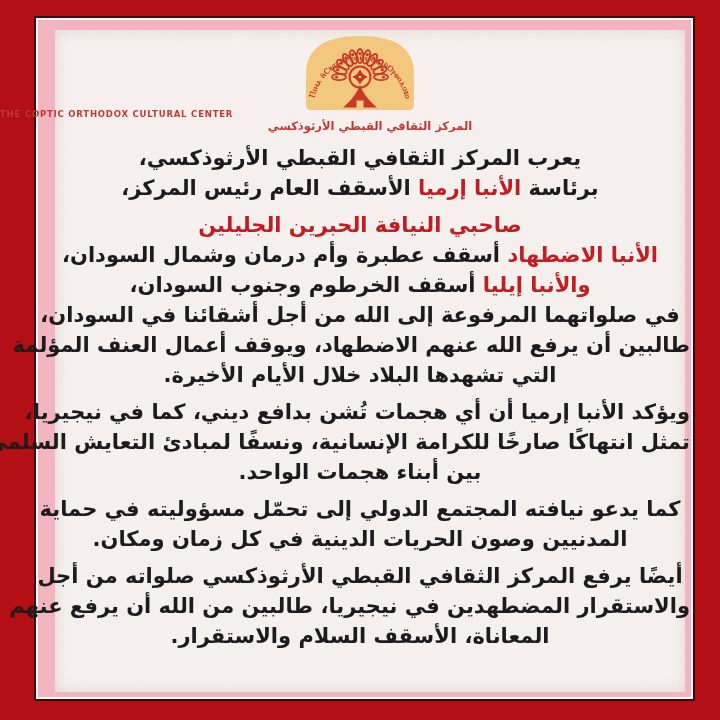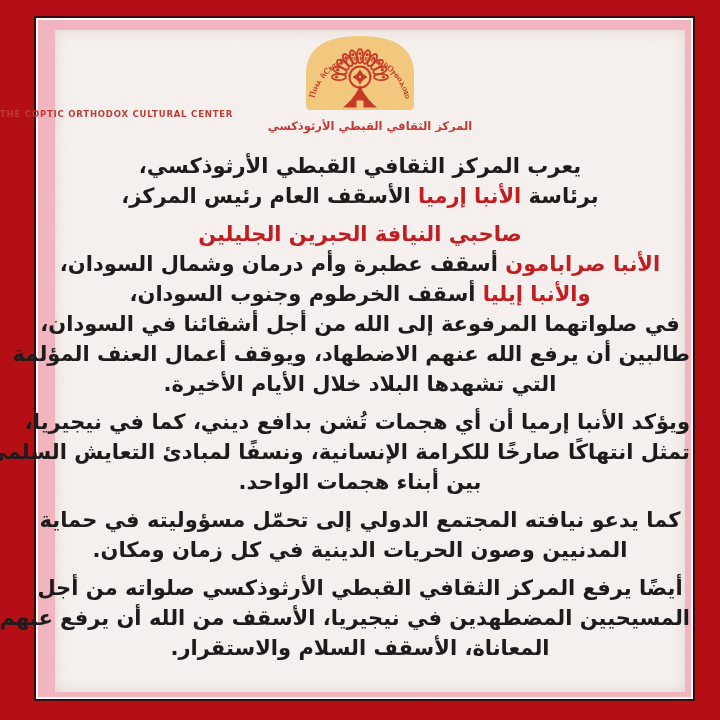--- a/index.html
+++ b/index.html
@@ -15,21 +15,21 @@
   
   .logo{position:absolute;left:0;right:0;top:30px;text-align:center;}
   .logo svg{display:inline-block;}
   .logo-caption-en{position:absolute;left:0;right:0;top:109px;text-align:left;
       font-size:8.5px;font-weight:bold;letter-spacing:.8px;color:#bf3a33;}
   .logo-caption-ar{position:absolute;left:0;right:0;top:119px;text-align:center;direction:rtl;
       font-size:11.5px;font-weight:bold;color:#bf3a33;padding-left:20px;}
   
   .statement{position:absolute;left:30px;right:30px;top:143px;direction:rtl;text-align:center;
       color:#1d1b1c;font-weight:bold;font-size:21px;line-height:30px;}
-  .para{margin:8px 0 7px 0;}
+  .para{margin:0 0 7px 0;}
   .para:last-child{margin-bottom:0;}
   .line{white-space:nowrap;}
   .red{color:#c11e22;text-align:right;}
 </style>
 </head>
 <body>
 
 <div class="canvas">
   <div class="frame-dark"></div>
   <div class="frame-white"></div>
@@ -90,34 +90,34 @@
   <div class="logo-caption-en">THE COPTIC ORTHODOX CULTURAL CENTER</div>
   <div class="logo-caption-ar">المركز الثقافي القبطي الأرثوذكسي</div>
 
   <div class="statement">
       <div class="para">
         <div class="line"><span>يعرب المركز الثقافي القبطي الأرثوذكسي،</span></div>
         <div class="line"><span>برئاسة </span><span class="red">الأنبا إرميا</span><span> الأسقف العام رئيس المركز،</span></div>
       </div>
       <div class="para">
         <div class="line"><span class="red">صاحبي النيافة الحبرين الجليلين</span></div>
-        <div class="line"><span class="red">الأنبا صرابامون</span><span> أسقف عطبرة وأم درمان وشمال السودان،</span></div>
+        <div class="line"><span class="red">الأنبا الاضطهاد</span><span> أسقف عطبرة وأم درمان وشمال السودان،</span></div>
         <div class="line"><span class="red">والأنبا إيليا</span><span> أسقف الخرطوم وجنوب السودان،</span></div>
         <div class="line"><span>في صلواتهما المرفوعة إلى الله من أجل أشقائنا في السودان،</span></div>
         <div class="line"><span>طالبين أن يرفع الله عنهم الاضطهاد، ويوقف أعمال العنف المؤلمة</span></div>
         <div class="line"><span>التي تشهدها البلاد خلال الأيام الأخيرة.</span></div>
       </div>
       <div class="para">
         <div class="line"><span>ويؤكد الأنبا إرميا أن أي هجمات تُشن بدافع ديني، كما في نيجيريا،</span></div>
         <div class="line"><span>تمثل انتهاكًا صارخًا للكرامة الإنسانية، ونسفًا لمبادئ التعايش السلمي</span></div>
         <div class="line"><span>بين أبناء هجمات الواحد.</span></div>
       </div>
       <div class="para">
         <div class="line"><span>كما يدعو نيافته المجتمع الدولي إلى تحمّل مسؤوليته في حماية</span></div>
         <div class="line"><span>المدنيين وصون الحريات الدينية في كل زمان ومكان.</span></div>
       </div>
       <div class="para">
         <div class="line"><span>أيضًا يرفع المركز الثقافي القبطي الأرثوذكسي  صلواته من أجل</span></div>
-        <div class="line"><span>المسيحيين المضطهدين في نيجيريا، الأسقف من الله أن يرفع عنهم</span></div>
+        <div class="line"><span>والاستقرار المضطهدين في نيجيريا، طالبين من الله أن يرفع عنهم</span></div>
         <div class="line"><span>المعاناة، الأسقف السلام والاستقرار.</span></div>
       </div>
     </div>
 </div>
 
 </body></html>

